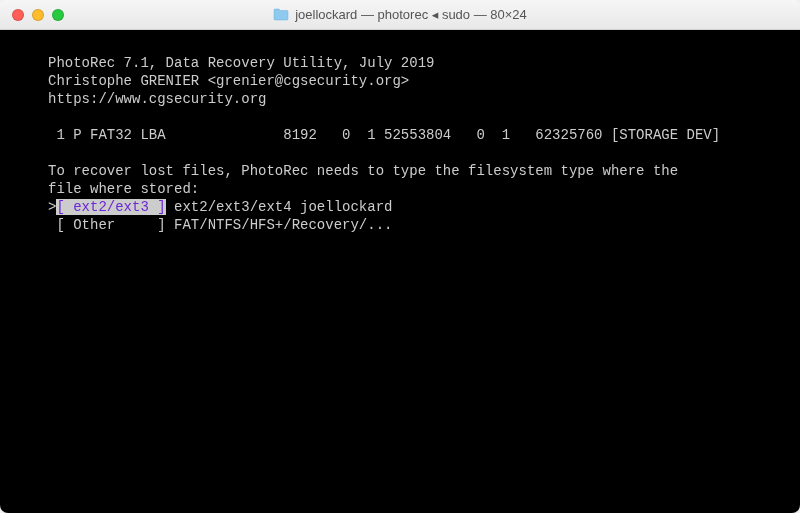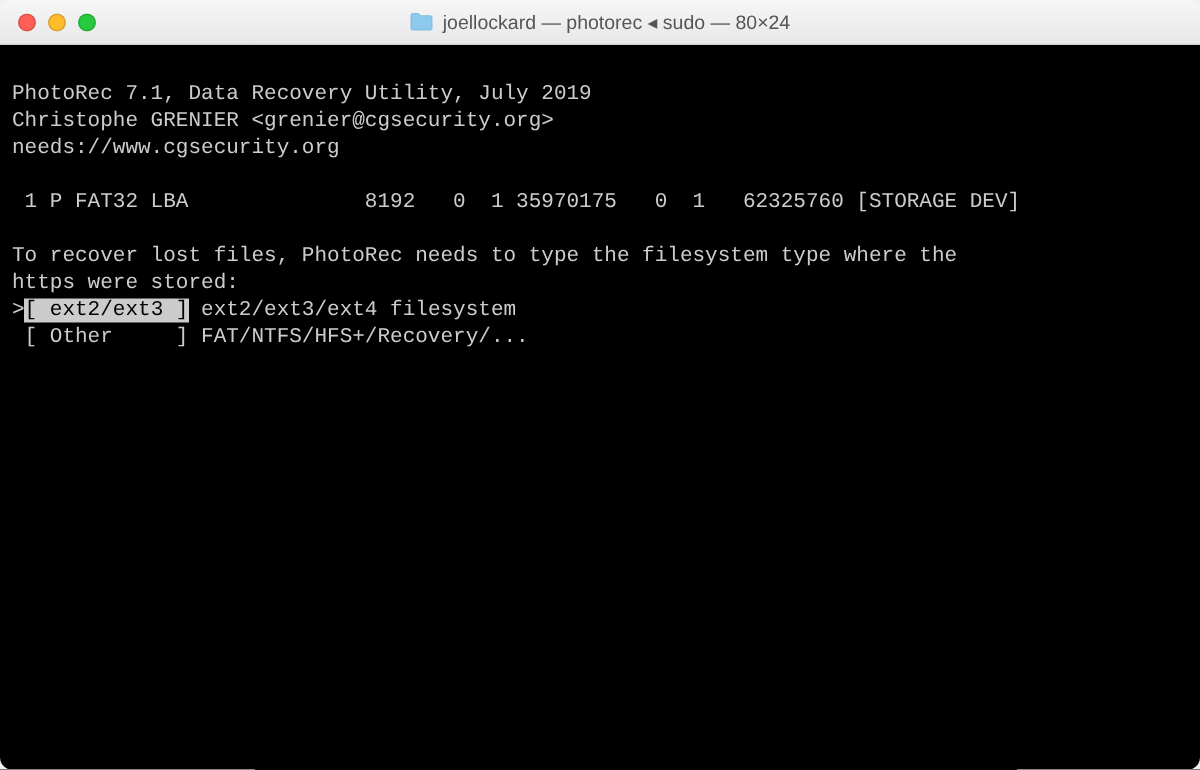--- a/index.html
+++ b/index.html
@@ -66,24 +66,25 @@
       font-family: "Menlo", "Monaco", "Courier New", monospace;
       font-size: 14px;
       line-height: 18px;
       padding: 6px 8px;
       height: calc(100% - 30px);
       white-space: pre;
       overflow: hidden;
     }
     .term-line {
       white-space: pre;
+      margin-left: 40px;
     }
     .highlight {
       background: #cccccc;
-      color: #000000;
+      color: #6d28d9;
     }
   </style>
 </head>
 <body>
 
 <div class="window">
   <div class="titlebar">
     <div class="traffic-lights">
       <div class="traffic-light tl-red"></div>
       <div class="traffic-light tl-yellow"></div>
@@ -94,22 +95,22 @@
         <svg viewBox="0 0 16 13" width="16" height="13">
           <path d="M1 2 C1 1.4 1.4 1 2 1 L6 1 L7.5 2.5 L14 2.5 C14.6 2.5 15 2.9 15 3.5 L15 11 C15 11.6 14.6 12 14 12 L2 12 C1.4 12 1 11.6 1 11 Z" fill="#8ecaed" stroke="#6ab0dc" stroke-width="0.5"></path>
         </svg>
       </span>
       <span>joellockard — photorec ◂ sudo — 80×24</span>
     </div>
   </div>
   <div class="terminal">
 <span class="term-line">PhotoRec 7.1, Data Recovery Utility, July 2019</span>
 <span class="term-line">Christophe GRENIER &lt;grenier@cgsecurity.org&gt;</span>
-<span class="term-line">needs://www.cgsecurity.org</span>
+<span class="term-line">https://www.cgsecurity.org</span>
 <span class="term-line"> </span>
-<span class="term-line"> 1 P FAT32 LBA              8192   0  1 35970175   0  1   62325760 [STORAGE DEV]</span>
+<span class="term-line"> 1 P FAT32 LBA              8192   0  1 52553804   0  1   62325760 [STORAGE DEV]</span>
 <span class="term-line"> </span>
 <span class="term-line">To recover lost files, PhotoRec needs to type the filesystem type where the</span>
-<span class="term-line">https were stored:</span>
-<span class="term-line"><span>&gt;</span><span class="highlight">[ ext2/ext3 ]</span><span> ext2/ext3/ext4 filesystem</span></span>
+<span class="term-line">file where stored:</span>
+<span class="term-line"><span>&gt;</span><span class="highlight">[ ext2/ext3 ]</span><span> ext2/ext3/ext4 joellockard</span></span>
 <span class="term-line"> [ Other     ] FAT/NTFS/HFS+/Recovery/...</span>
 </div>
 </div>
 
 </body></html>

